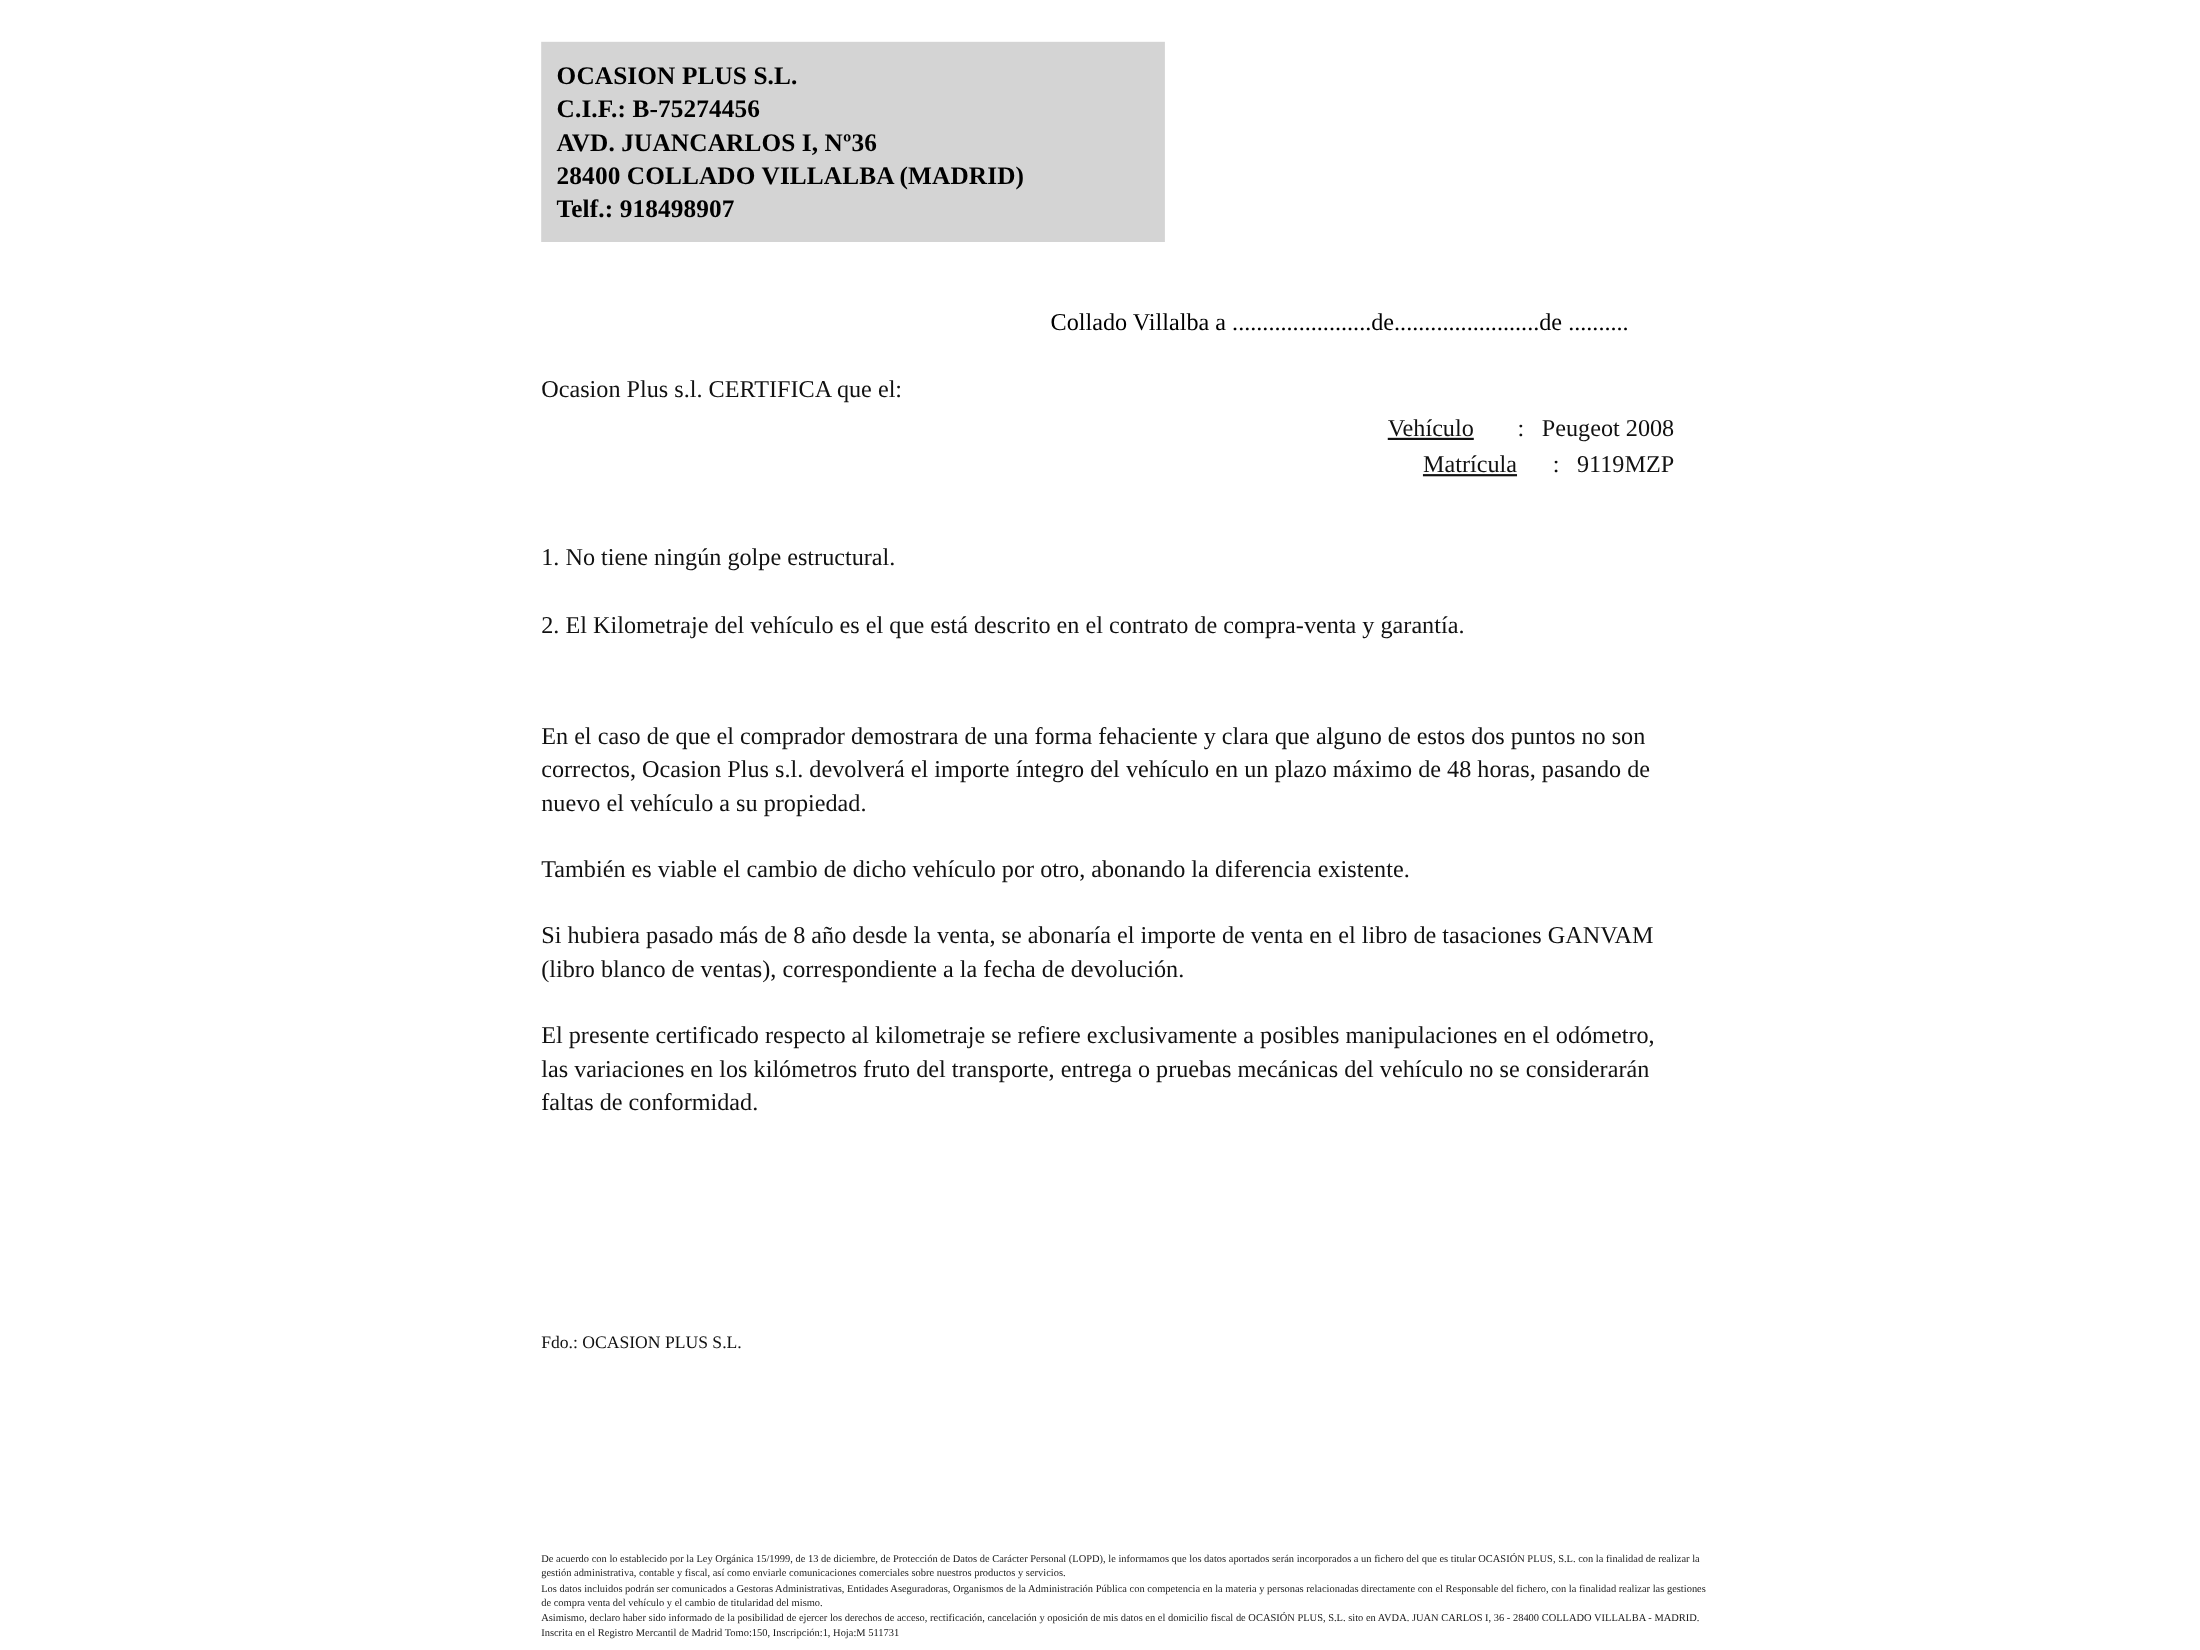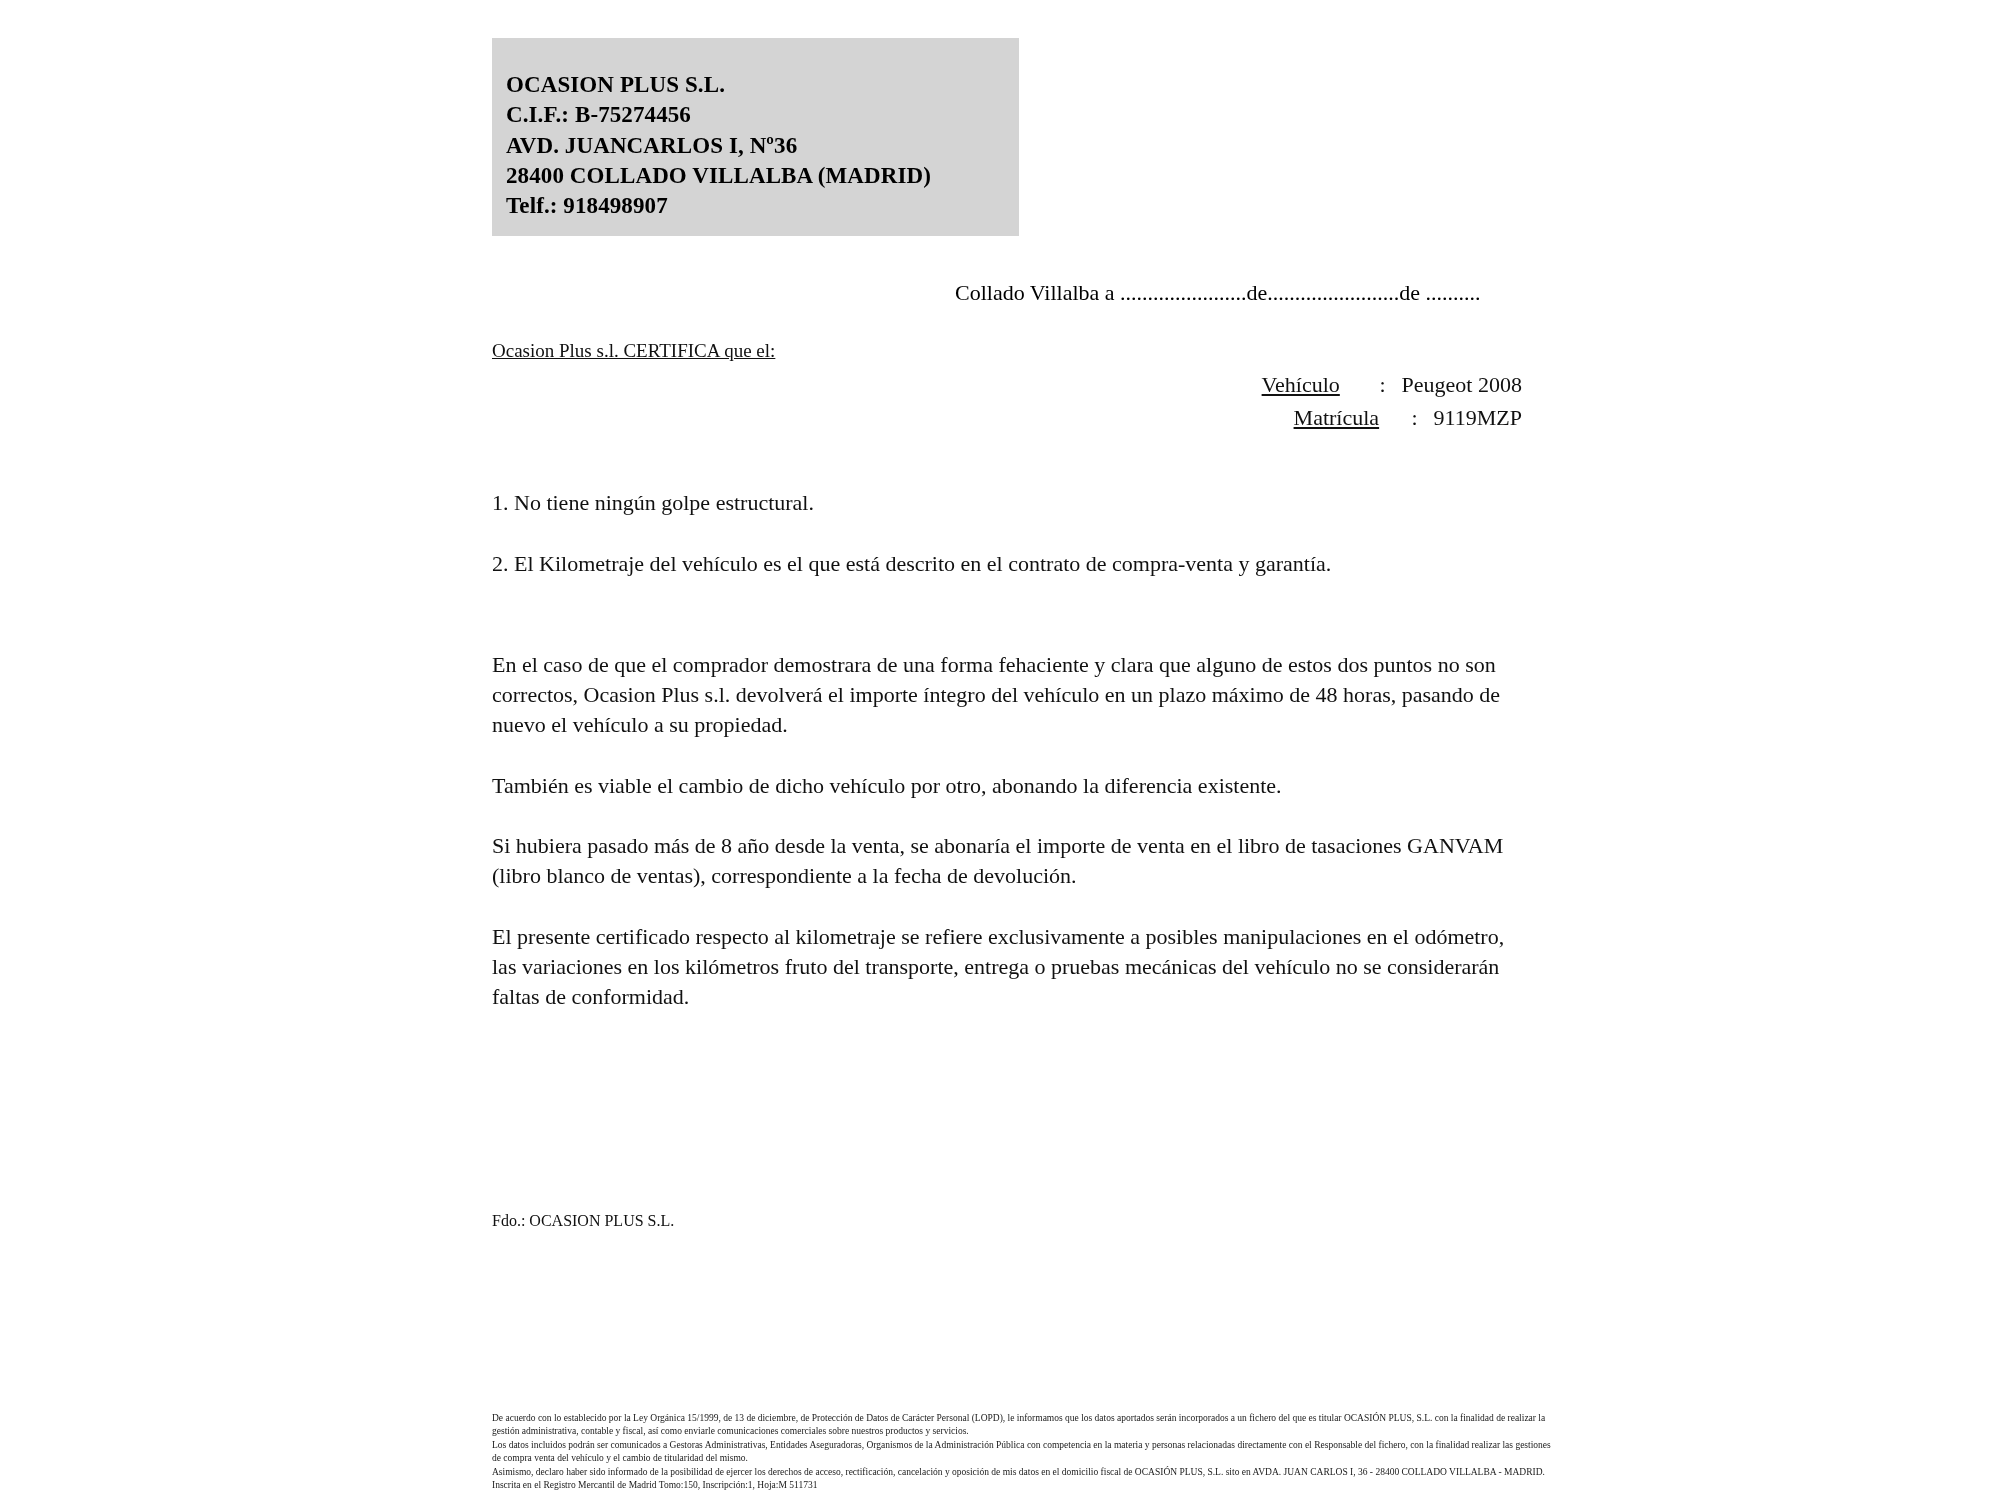--- a/index.html
+++ b/index.html
@@ -23,22 +23,22 @@
     width: 2000px;
     height: 1500px;
     background: #ffffff;
   }
 
   
   .header-box {
     position: absolute;
     left: 492px;
     top: 38px;
-    width: 527px;
-    padding: 32px 14px 14px 14px;
+    width: 567px;
+    padding: 16px 14px 14px 14px;
     background: #d4d4d4;
     box-sizing: border-box;
   }
   .header-line {
     font-weight: bold;
     font-size: 23px;
     line-height: 1.32;
     letter-spacing: 0.1px;
     color: #000000;
     white-space: nowrap;
@@ -56,24 +56,23 @@
 
   
   .body-col {
     position: absolute;
     left: 492px;
     top: 337px;
     width: 1030px;
   }
 
   .certifica {
-    font-size: 19px;
+    font-size: 22px;
     line-height: 1.5;
     margin: 0 0 2px 0;
-    text-decoration: underline;
   }
 
   .kv-row {
     font-size: 22px;
     line-height: 1.5;
     margin: 0;
     display: flex;
     justify-content: flex-end;
   }
   .kv-key {

